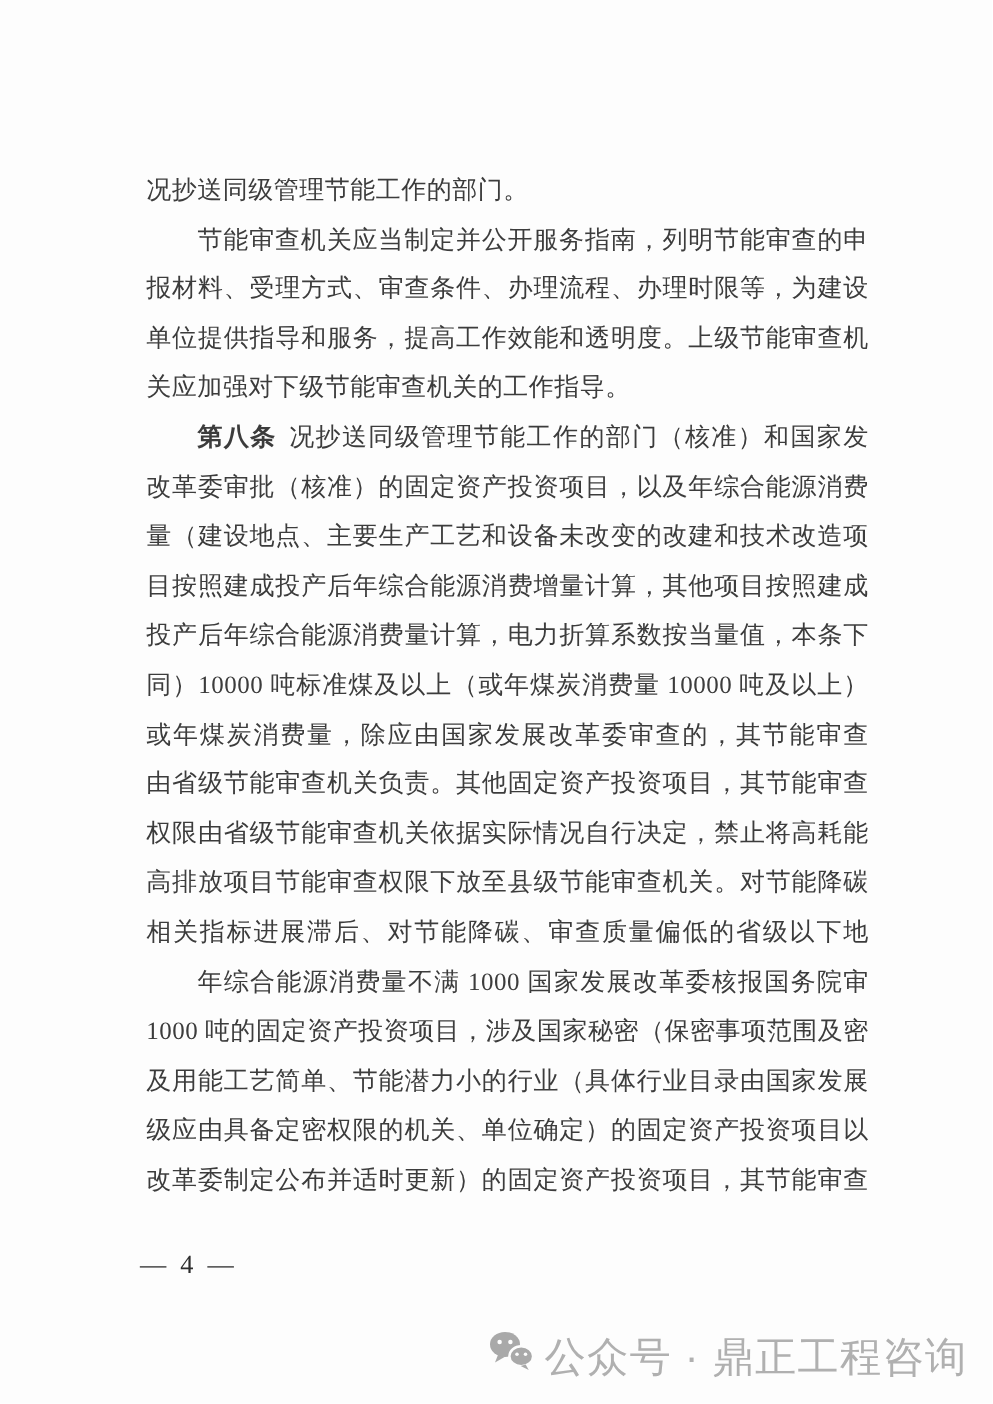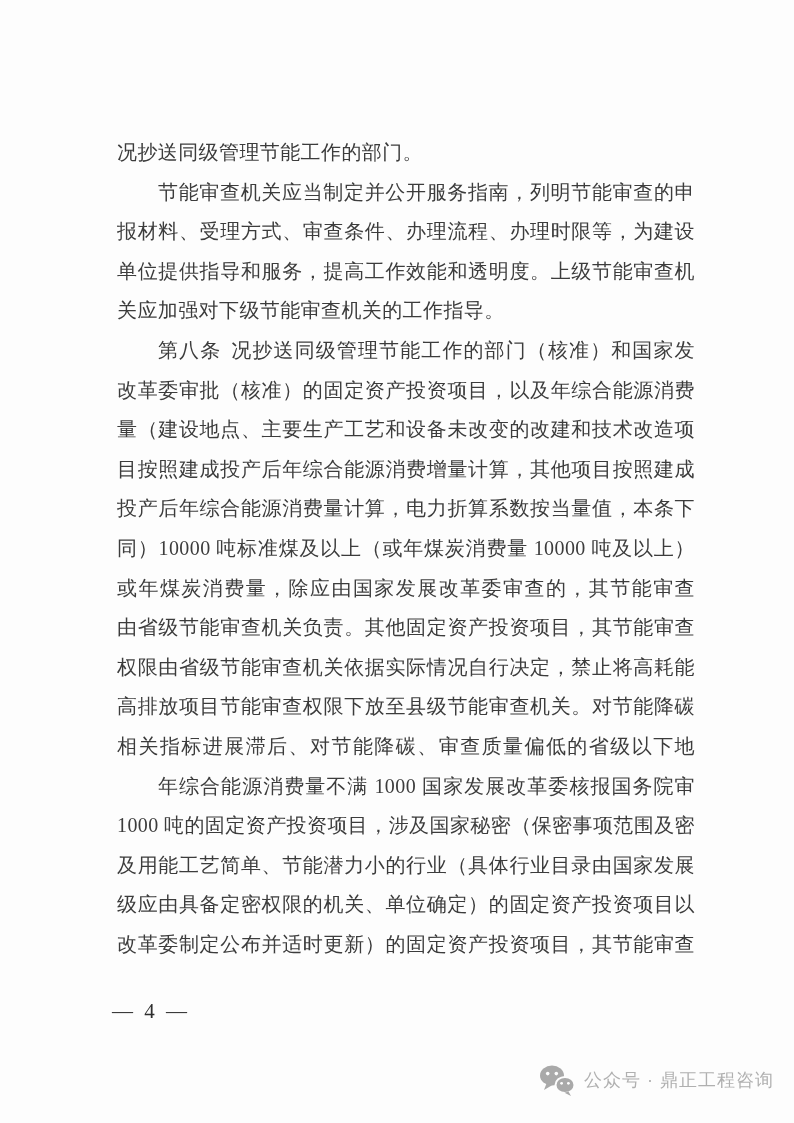--- a/index.html
+++ b/index.html
@@ -33,41 +33,41 @@
     white-space: normal;
     margin-left: 16px;
   }
   .ln.end {
     text-align-last: left;
   }
   .ln.ind {
     text-indent: 41px;
   }
   .article-no {
-    font-weight: normal;
+    font-weight: bold;
     margin-right: 10px;
   }
   .pageno {
     position: absolute;
     left: 112px;
     top: 996px;
     font-size: 21px;
     letter-spacing: 3px;
     color: #2e2e2e;
     line-height: 30px;
   }
   .footer {
     position: absolute;
     top: 1064px;
     right: 20px;
     display: flex;
-    align-items: center;
+    align-items: flex-start;
     gap: 9px;
     color: #b0b0b0;
-    font-size: 18px;
+    font-size: 33px;
     letter-spacing: 1px;
     font-family: "Liberation Sans", "DejaVu Sans", sans-serif;
   }
   .wechat-icon {
     display: block;
     flex: 0 0 auto;
   }
 </style>
 </head>
 <body>

